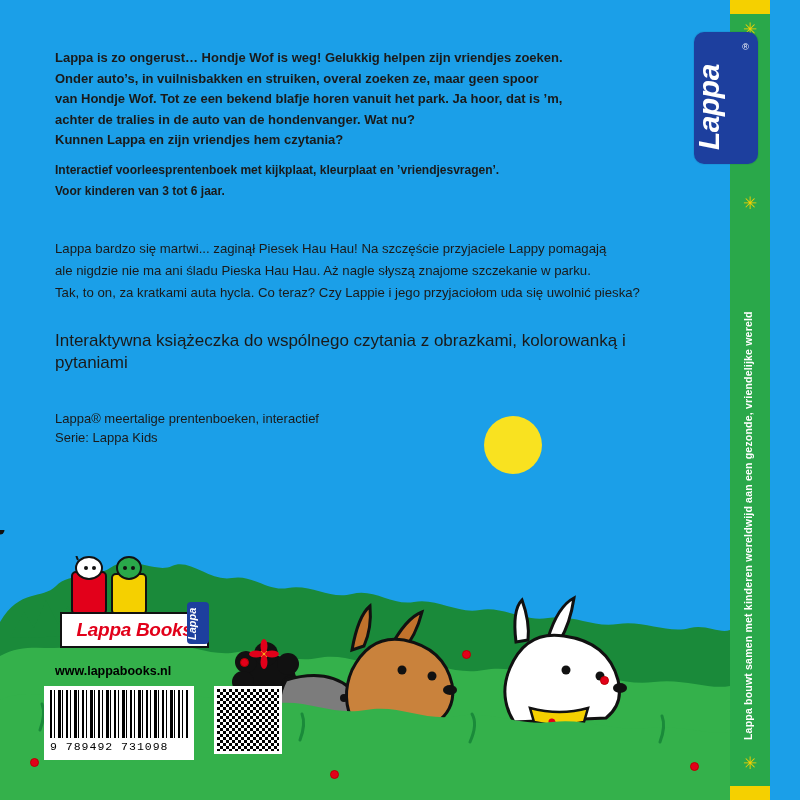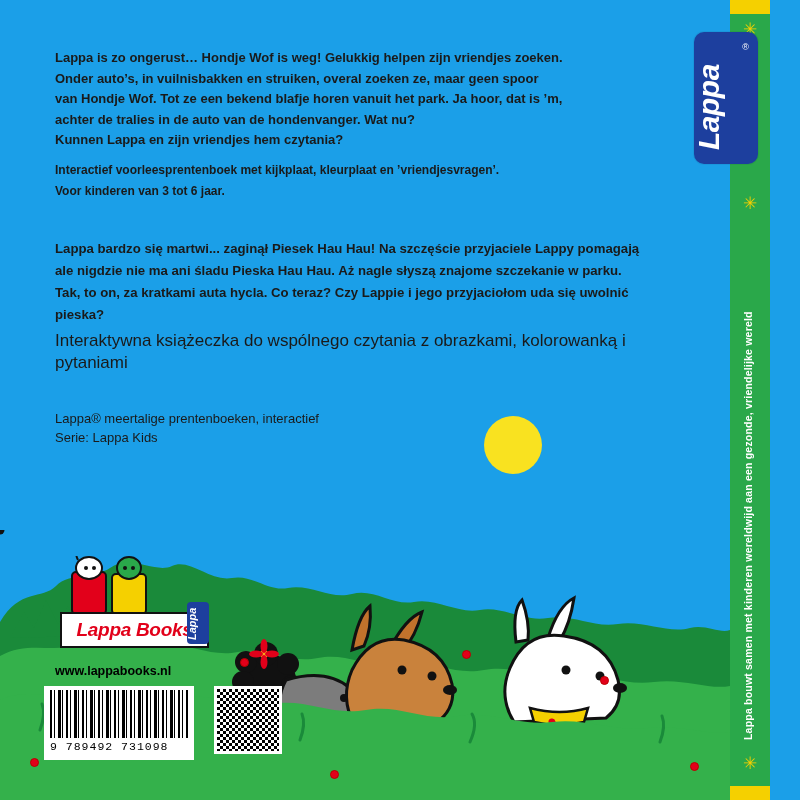--- a/index.html
+++ b/index.html
@@ -131,21 +131,21 @@
   .block-nl2 {
     top: 160px;
     font-size: 12px;
     line-height: 20.6px;
     font-weight: bold;
   }
   .block-pl {
     top: 238px;
     font-size: 13.2px;
     line-height: 22px;
-    font-weight: bold;
+    font-weight: normal;
   }
   .block-pl2 {
     top: 330px;
     font-size: 17px;
     line-height: 22px;
     font-weight: normal;
   }
   .block-series {
     top: 409px;
     font-size: 13px;

